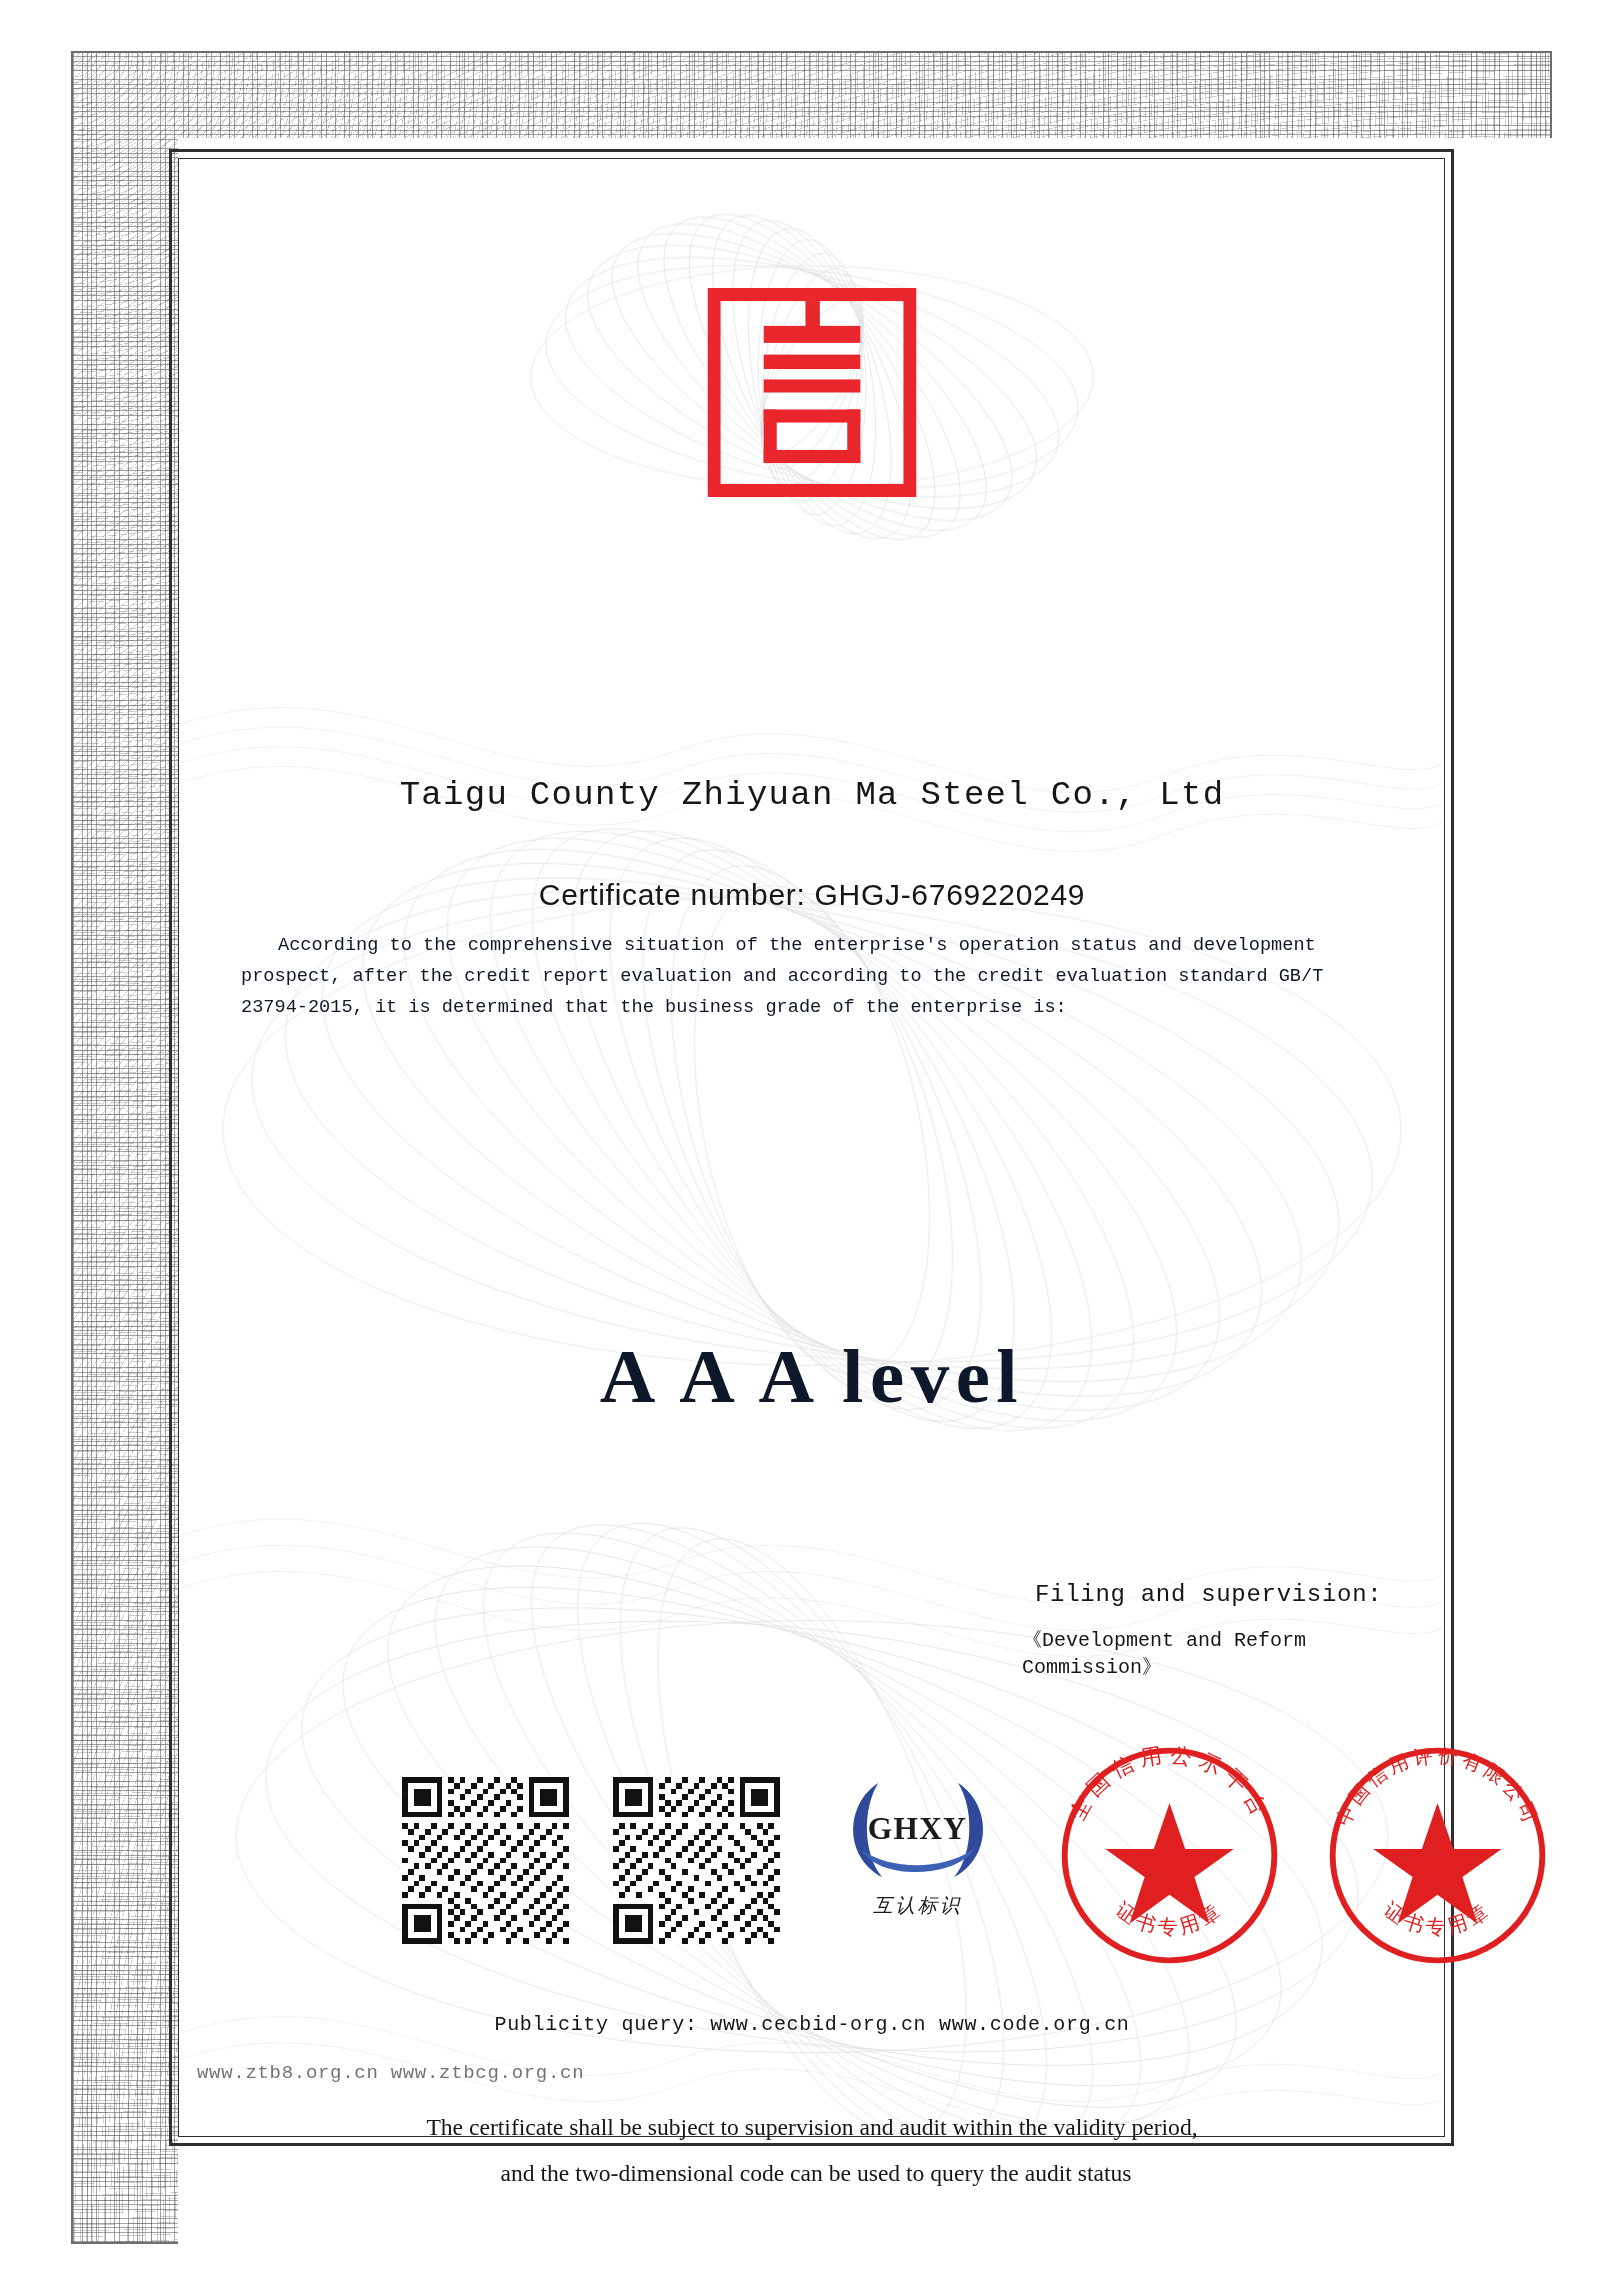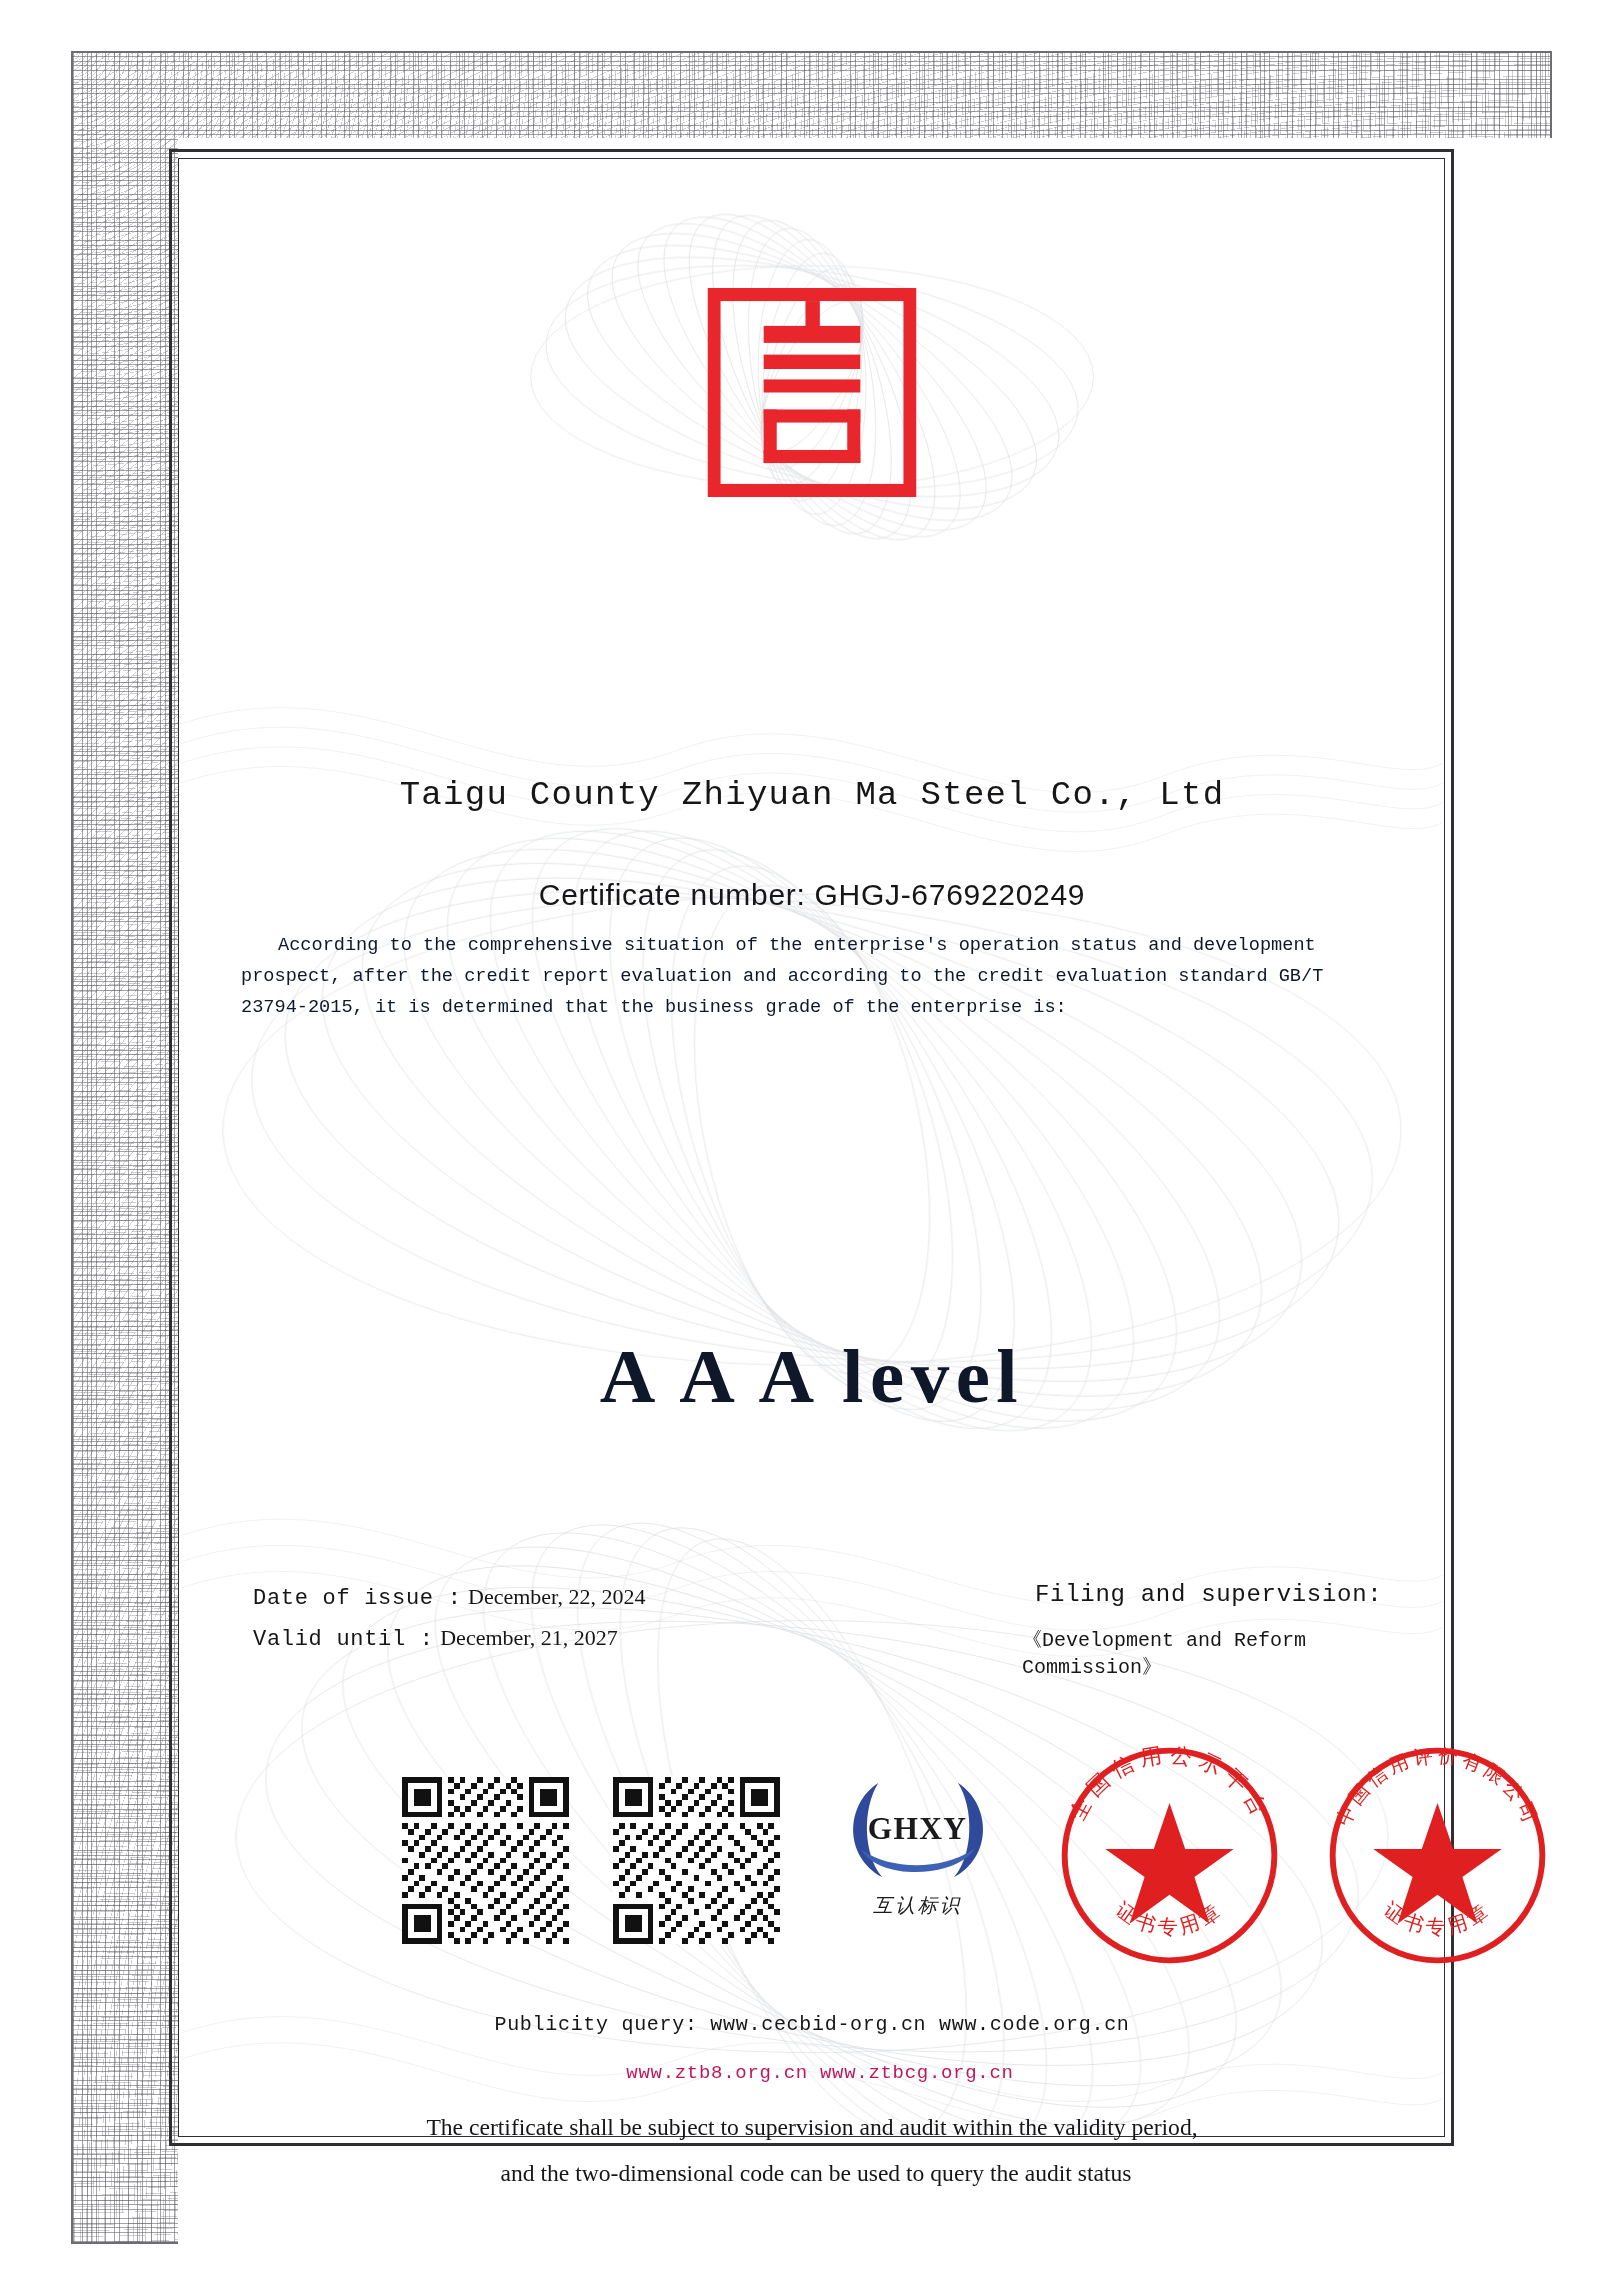--- a/index.html
+++ b/index.html
@@ -239,24 +239,24 @@
     text-align: center;
     font-family: "Liberation Mono", monospace;
     font-size: 20px;
     color: #161618;
     letter-spacing: 0.7px;
   }
   .publicity-2 {
     position: absolute;
     left: 16px; right: 0;
     top: 1901px;
-    text-align: center;
+    text-align: left;
     font-family: "Liberation Mono", monospace;
     font-size: 19px;
-    color: #be185d;
+    color: #737373;
     letter-spacing: 0.7px;
   }
   .footer-1 {
     position: absolute;
     left: 0; right: 0;
     top: 1953px;
     text-align: center;
     font-family: "Liberation Serif", serif;
     font-size: 23.6px;
     color: #161618;
@@ -377,30 +377,20 @@
 
 
     <div class="company-name">Taigu County Zhiyuan Ma Steel Co., Ltd</div>
 
     <div class="cert-number">Certificate number: GHGJ-6769220249</div>
 
     <div class="body-text">According to the comprehensive situation of the enterprise's operation status and development prospect, after the credit report evaluation and according to the credit evaluation standard GB/T 23794-2015, it is determined that the business grade of the enterprise is:</div>
 
     <div class="grade">A A A level</div>
 
-    <div class="issue-block">
-      <div class="issue-row">
-        <span class="issue-label">Date of issue :</span>
-        <span class="issue-value">December, 22, 2024</span>
-      </div>
-      <div class="issue-row">
-        <span class="issue-label">Valid until :</span>
-        <span class="issue-value">December, 21, 2027</span>
-      </div>
-    </div>
 
     <div class="filing-block">
       <div class="filing-title">Filing and supervision:</div>
       <div class="filing-org">《Development and Reform Commission》</div>
     </div>
 
     <div class="qr qr-1">
       <svg viewBox="0 0 29 29" width="167" height="167" shape-rendering="crispEdges" xmlns="http://www.w3.org/2000/svg">
         <rect width="29" height="29" fill="#ffffff"></rect>
         <g fill="#111">

